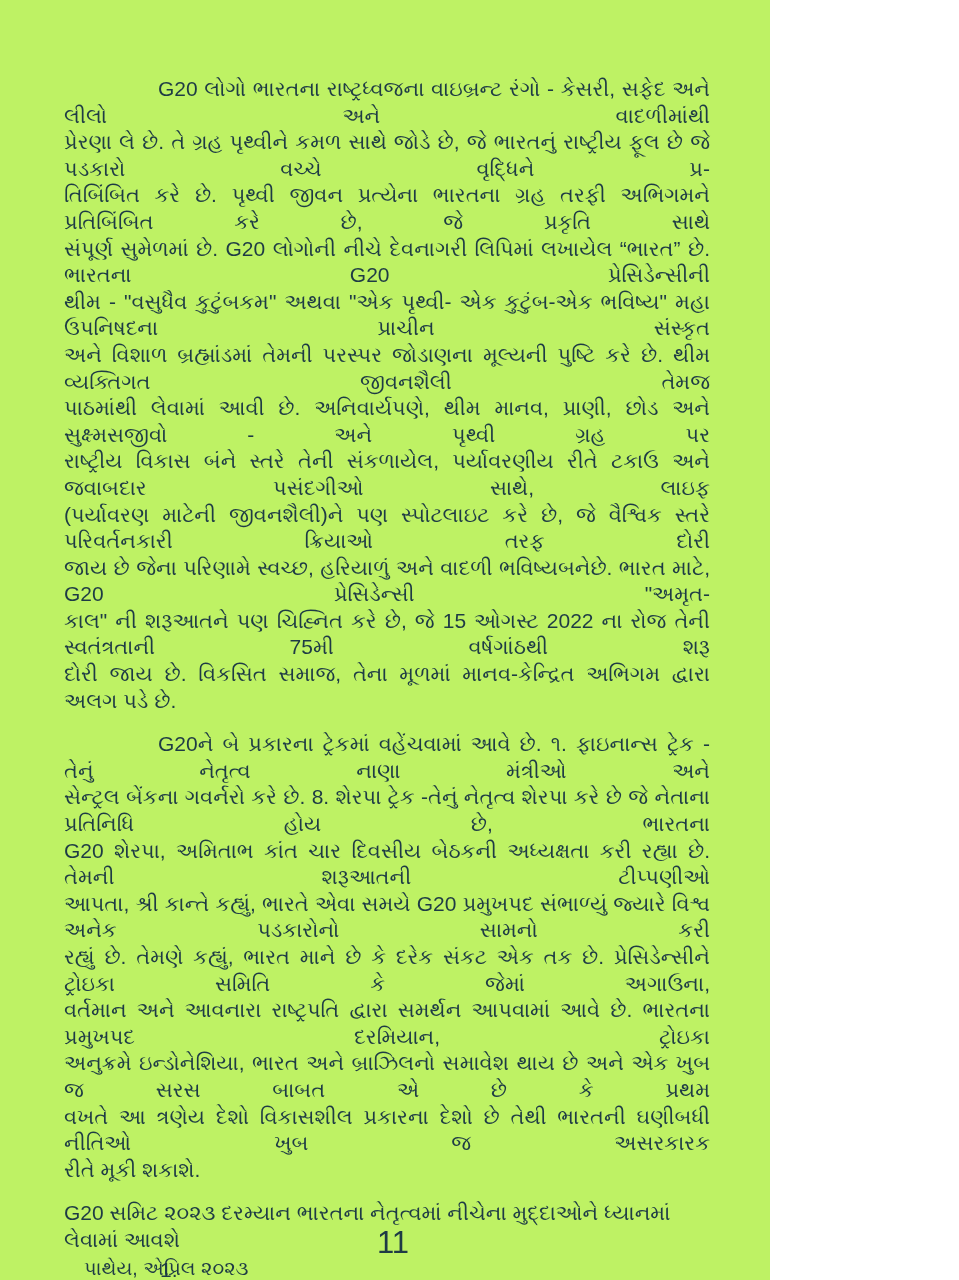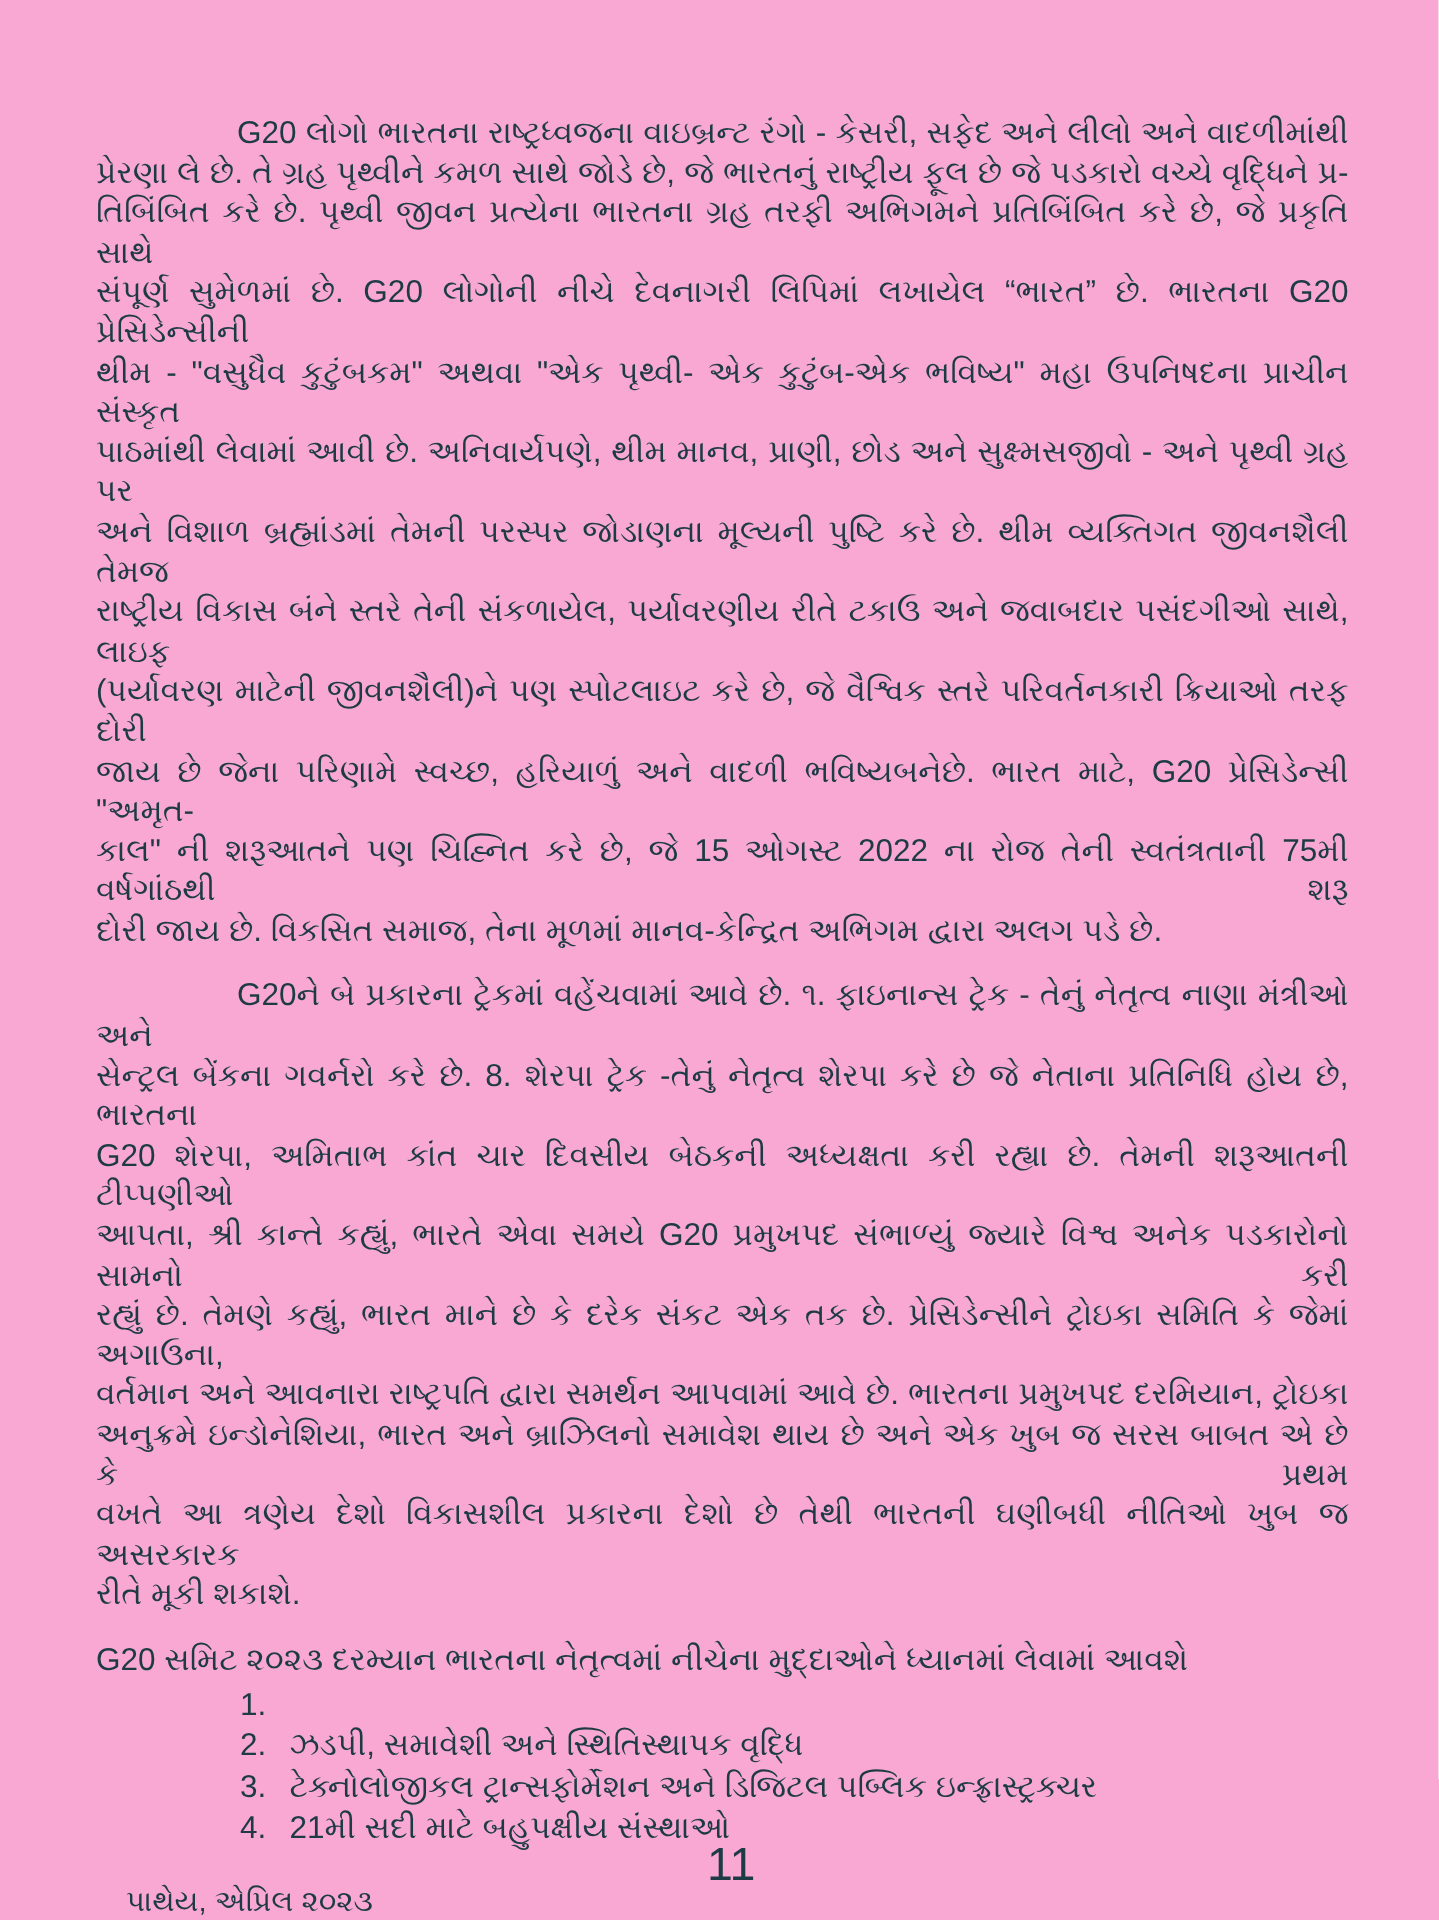--- a/index.html
+++ b/index.html
@@ -2,23 +2,23 @@
 <html lang="gu"><head>
 <meta charset="utf-8">
 <style>
   html, body {
     margin: 0;
     padding: 0;
     background: #ffffff;
   }
   .page {
     position: relative;
-    width: 959px;
+    width: 770px;
     height: 1280px;
-    background: #f9a8d4;
+    background: #bef264;
     color: #1e3b45;
     font-family: "Liberation Sans", "DejaVu Sans", sans-serif;
     overflow: hidden;
   }
   .article {
     position: absolute;
     top: 76px;
     left: 64px;
     right: 60px;
   }
@@ -83,22 +83,22 @@
 <body>
 
 <div class="page">
   <main class="article" id="article">
       <div class="para">
         <div class="line first-indent">G20 લોગો ભારતના રાષ્ટ્રધ્વજના વાઇબ્રન્ટ રંગો - કેસરી, સફેદ અને લીલો અને વાદળીમાંથી</div>
         <div class="line">પ્રેરણા લે છે. તે ગ્રહ પૃથ્વીને કમળ સાથે જોડે છે, જે ભારતનું રાષ્ટ્રીય ફૂલ છે જે પડકારો વચ્ચે વૃદ્ધિને પ્ર-</div>
         <div class="line">તિબિંબિત કરે છે. પૃથ્વી જીવન પ્રત્યેના ભારતના ગ્રહ તરફી અભિગમને પ્રતિબિંબિત કરે છે, જે પ્રકૃતિ સાથે</div>
         <div class="line">સંપૂર્ણ સુમેળમાં છે. G20 લોગોની નીચે દેવનાગરી લિપિમાં લખાયેલ “ભારત” છે. ભારતના G20 પ્રેસિડેન્સીની</div>
         <div class="line">થીમ - "વસુધૈવ કુટુંબકમ" અથવા "એક પૃથ્વી- એક કુટુંબ-એક ભવિષ્ય"  મહા ઉપનિષદના પ્રાચીન સંસ્કૃત</div>
+        <div class="line">અને વિશાળ બ્રહ્માંડમાં તેમની પરસ્પર જોડાણના મૂલ્યની પુષ્ટિ કરે છે. થીમ વ્યક્તિગત જીવનશૈલી તેમજ</div>
         <div class="line">પાઠમાંથી લેવામાં આવી છે. અનિવાર્યપણે, થીમ માનવ, પ્રાણી, છોડ અને સુક્ષ્મસજીવો - અને પૃથ્વી ગ્રહ પર</div>
-        <div class="line">અને વિશાળ બ્રહ્માંડમાં તેમની પરસ્પર જોડાણના મૂલ્યની પુષ્ટિ કરે છે. થીમ વ્યક્તિગત જીવનશૈલી તેમજ</div>
         <div class="line">રાષ્ટ્રીય વિકાસ બંને સ્તરે તેની સંકળાયેલ, પર્યાવરણીય રીતે ટકાઉ અને જવાબદાર પસંદગીઓ સાથે, લાઇફ</div>
         <div class="line">(પર્યાવરણ માટેની જીવનશૈલી)ને પણ સ્પોટલાઇટ કરે છે, જે વૈશ્વિક સ્તરે પરિવર્તનકારી ક્રિયાઓ તરફ દોરી</div>
         <div class="line">જાય છે જેના પરિણામે સ્વચ્છ, હરિયાળું અને વાદળી ભવિષ્યબનેછે. ભારત માટે, G20 પ્રેસિડેન્સી "અમૃત-</div>
         <div class="line">કાલ" ની શરૂઆતને પણ ચિહ્નિત કરે છે, જે 15 ઓગસ્ટ 2022 ના રોજ તેની સ્વતંત્રતાની 75મી વર્ષગાંઠથી શરૂ</div>
         <div class="line para-end">દોરી જાય છે. વિકસિત સમાજ, તેના મૂળમાં માનવ-કેન્દ્રિત અભિગમ દ્વારા અલગ પડે છે.</div>
       </div>
       <div class="para">
         <div class="line first-indent">G20ને બે પ્રકારના ટ્રેકમાં વહેંચવામાં આવે છે. ૧. ફાઇનાન્સ ટ્રેક - તેનું નેતૃત્વ નાણા મંત્રીઓ અને</div>
         <div class="line">સેન્ટ્રલ બેંકના ગવર્નરો કરે છે. 8. શેરપા ટ્રેક -તેનું નેતૃત્વ શેરપા કરે છે જે નેતાના પ્રતિનિધિ હોય  છે, ભારતના</div>
         <div class="line">G20 શેરપા, અમિતાભ કાંત ચાર દિવસીય બેઠકની અધ્યક્ષતા કરી રહ્યા છે. તેમની શરૂઆતની ટીપ્પણીઓ</div>

